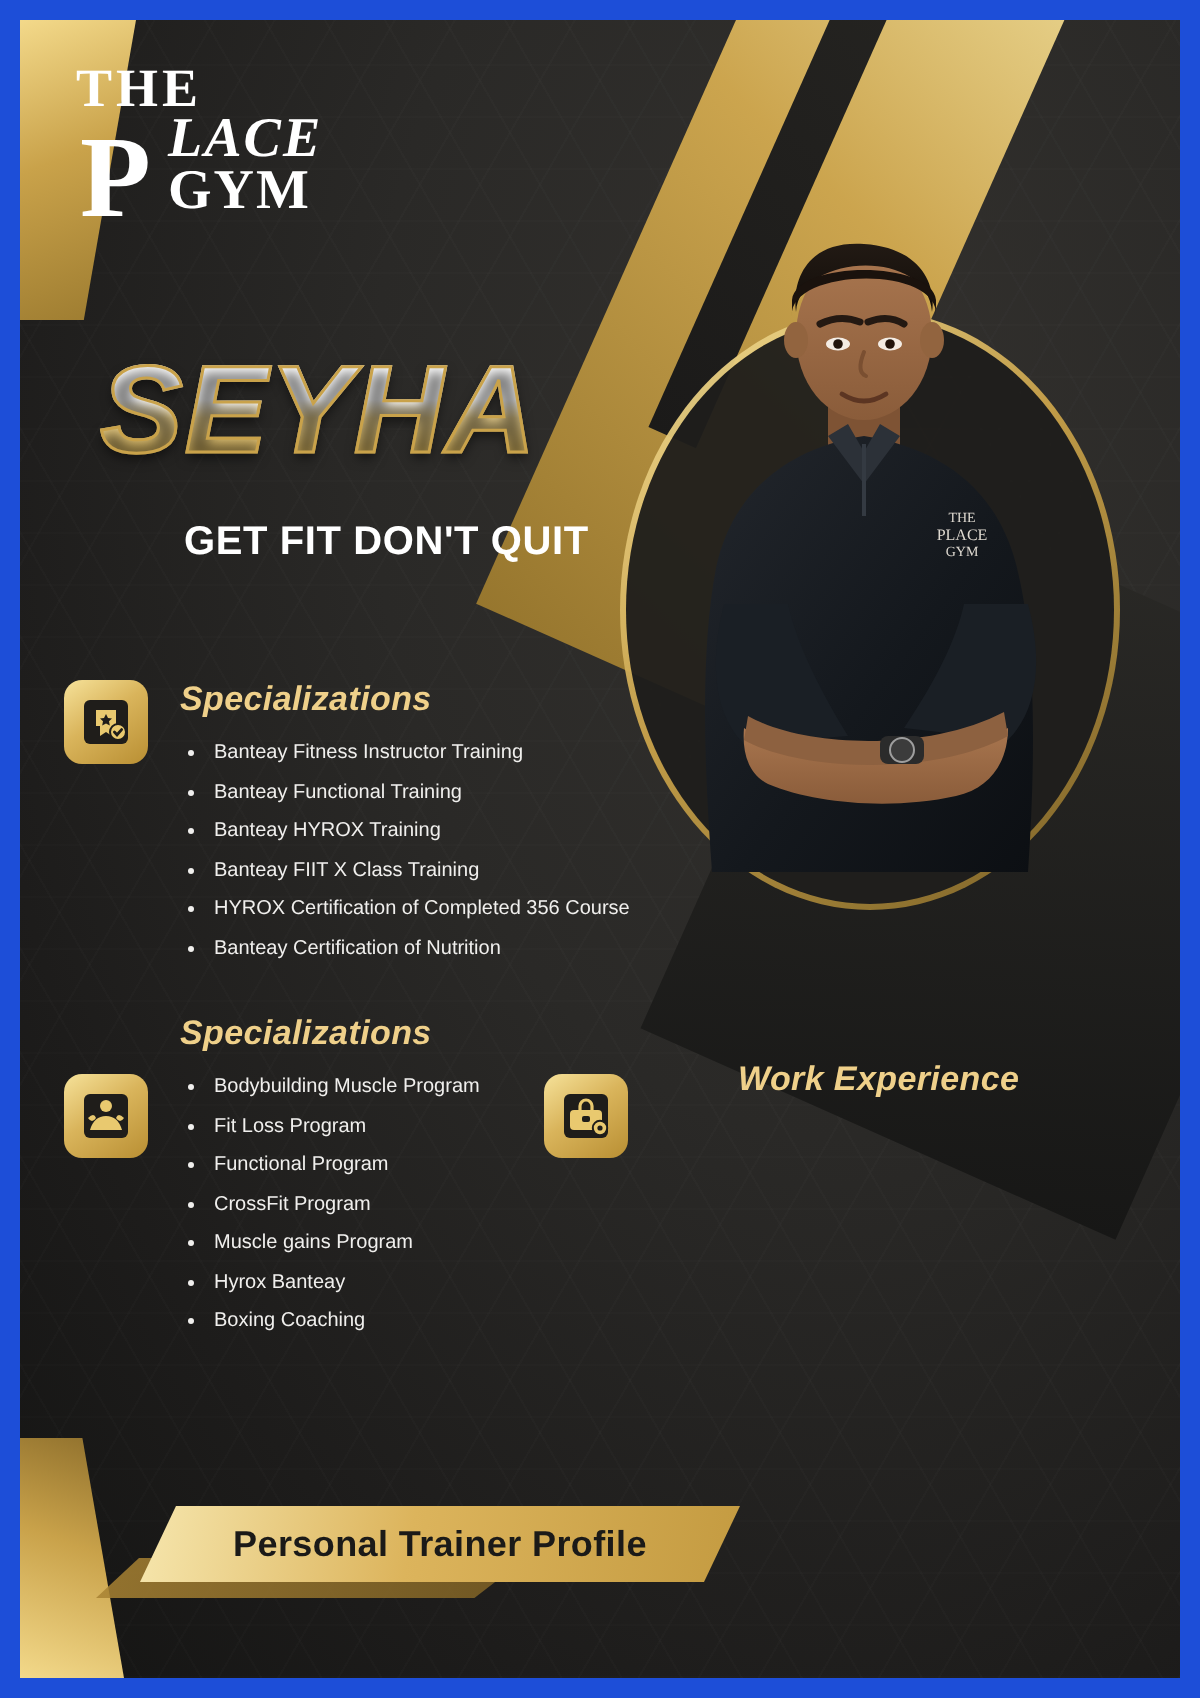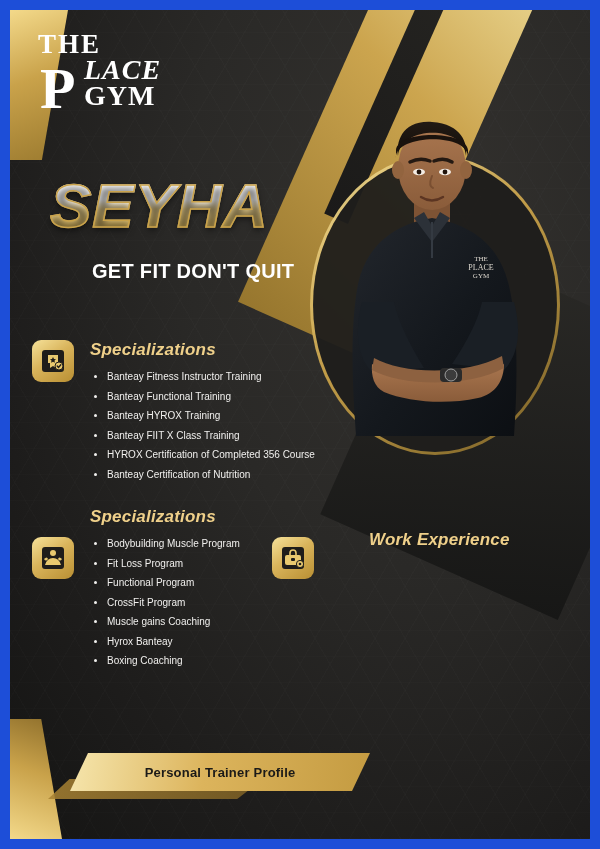--- a/index.html
+++ b/index.html
@@ -190,21 +190,21 @@
   
   .footer-band {
     position: absolute;
     left: 60px; bottom: 48px;
     width: 300px; height: 38px;
     background: linear-gradient(100deg, #f6e6ad 0%, #dcb45c 45%, #c49b41 100%);
     clip-path: polygon(6% 0, 100% 0, 94% 100%, 0 100%);
     display: flex; align-items: center; justify-content: center;
   }
   .footer-band span {
-    font-size: 13px;
+    font-size: 18px;
     font-weight: 700;
     color: #1b1a18;
     letter-spacing: .2px;
   }
   .footer-shadow {
     position: absolute;
     left: 38px; bottom: 40px;
     width: 215px; height: 20px;
     background: linear-gradient(100deg, #a98333 0%, #7d6024 100%);
     clip-path: polygon(10% 0, 100% 0, 88% 100%, 0 100%);
@@ -327,21 +327,21 @@
         <path d="M22 14 q-3 -3 -4 0 q2 3 4 0 z" fill="#e9c96f"></path>
       </svg>
     </div>
     <div class="section" style="left:80px; top:497px; width:180px;">
       <div class="sec-title">Specializations</div>
       <ul class="items">
         <li>Bodybuilding Muscle Program</li>
         <li>Fit Loss Program</li>
         <li>Functional Program</li>
         <li>CrossFit Program</li>
-        <li>Muscle gains Coaching</li>
+        <li>Muscle gains Program</li>
         <li>Hyrox Banteay</li>
         <li>Boxing Coaching</li>
       </ul>
     </div>
 
     <div class="badge" style="left:262px; top:527px;">
       <svg width="26" height="26" viewBox="0 0 26 26">
         <rect x="2" y="2" width="22" height="22" rx="3" fill="#1f1d1a"></rect>
         <rect x="5" y="10" width="16" height="10" rx="2" fill="#e9c96f"></rect>
         <path d="M10 10 v-2 a3 3 0 0 1 6 0 v2" stroke="#e9c96f" stroke-width="1.6" fill="none"></path>

